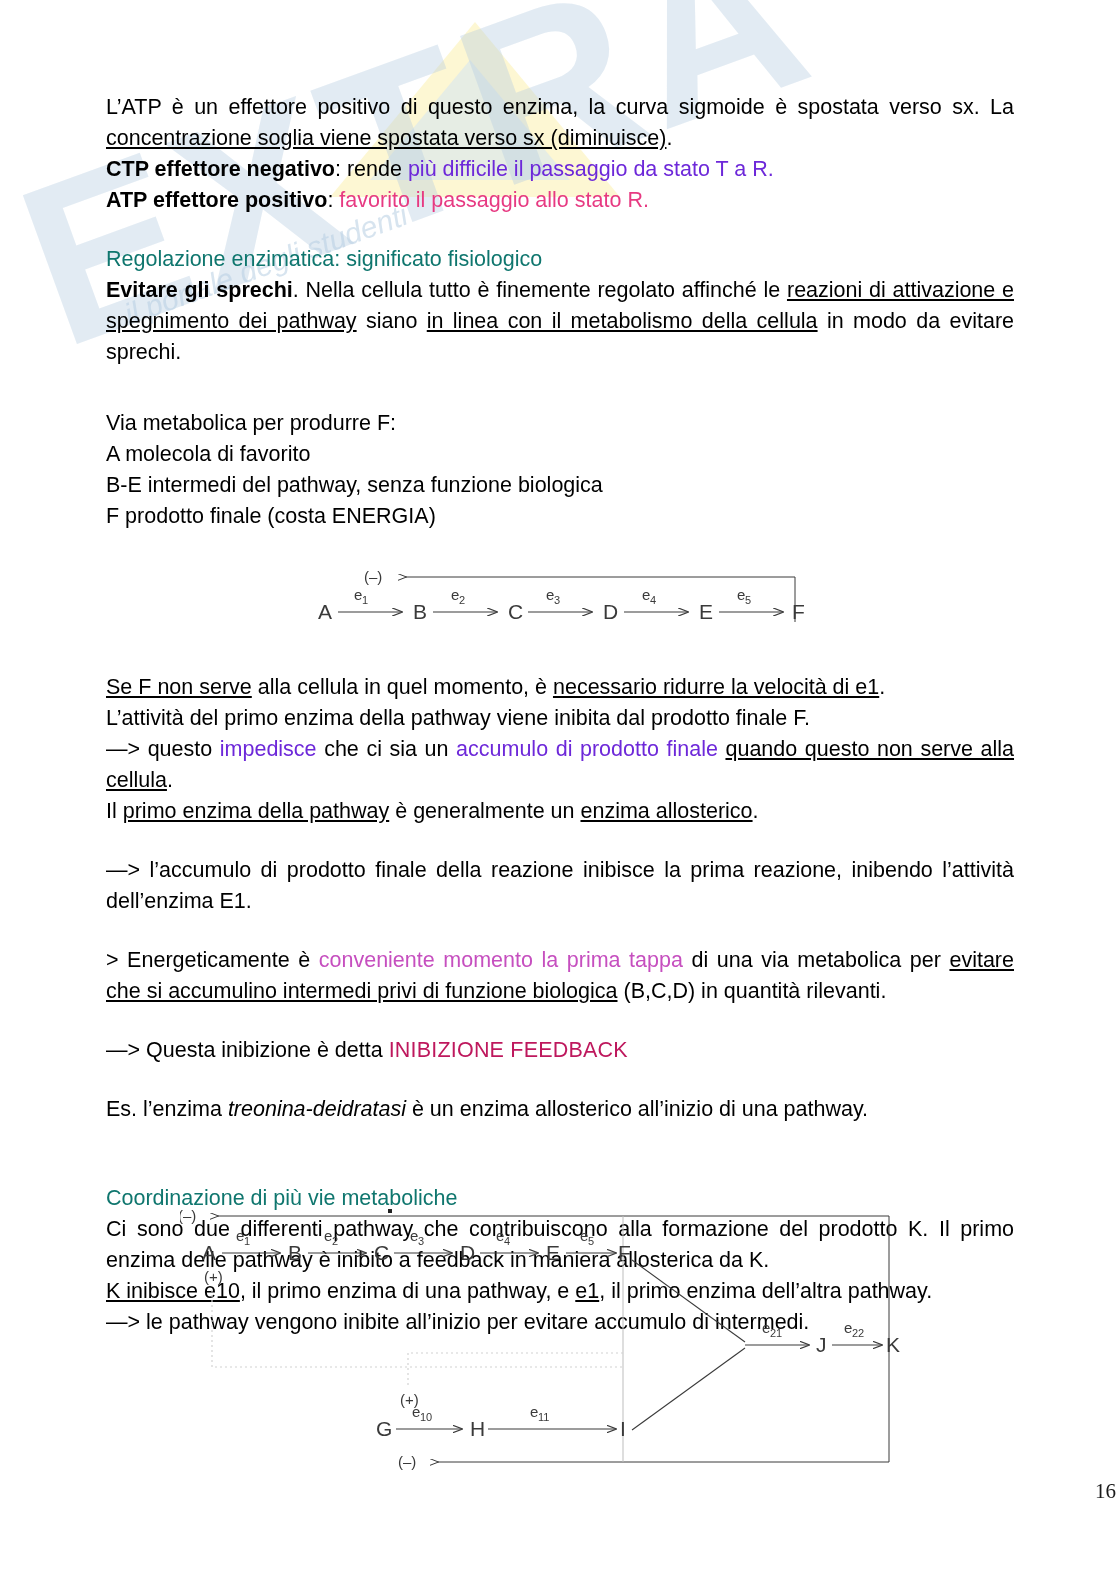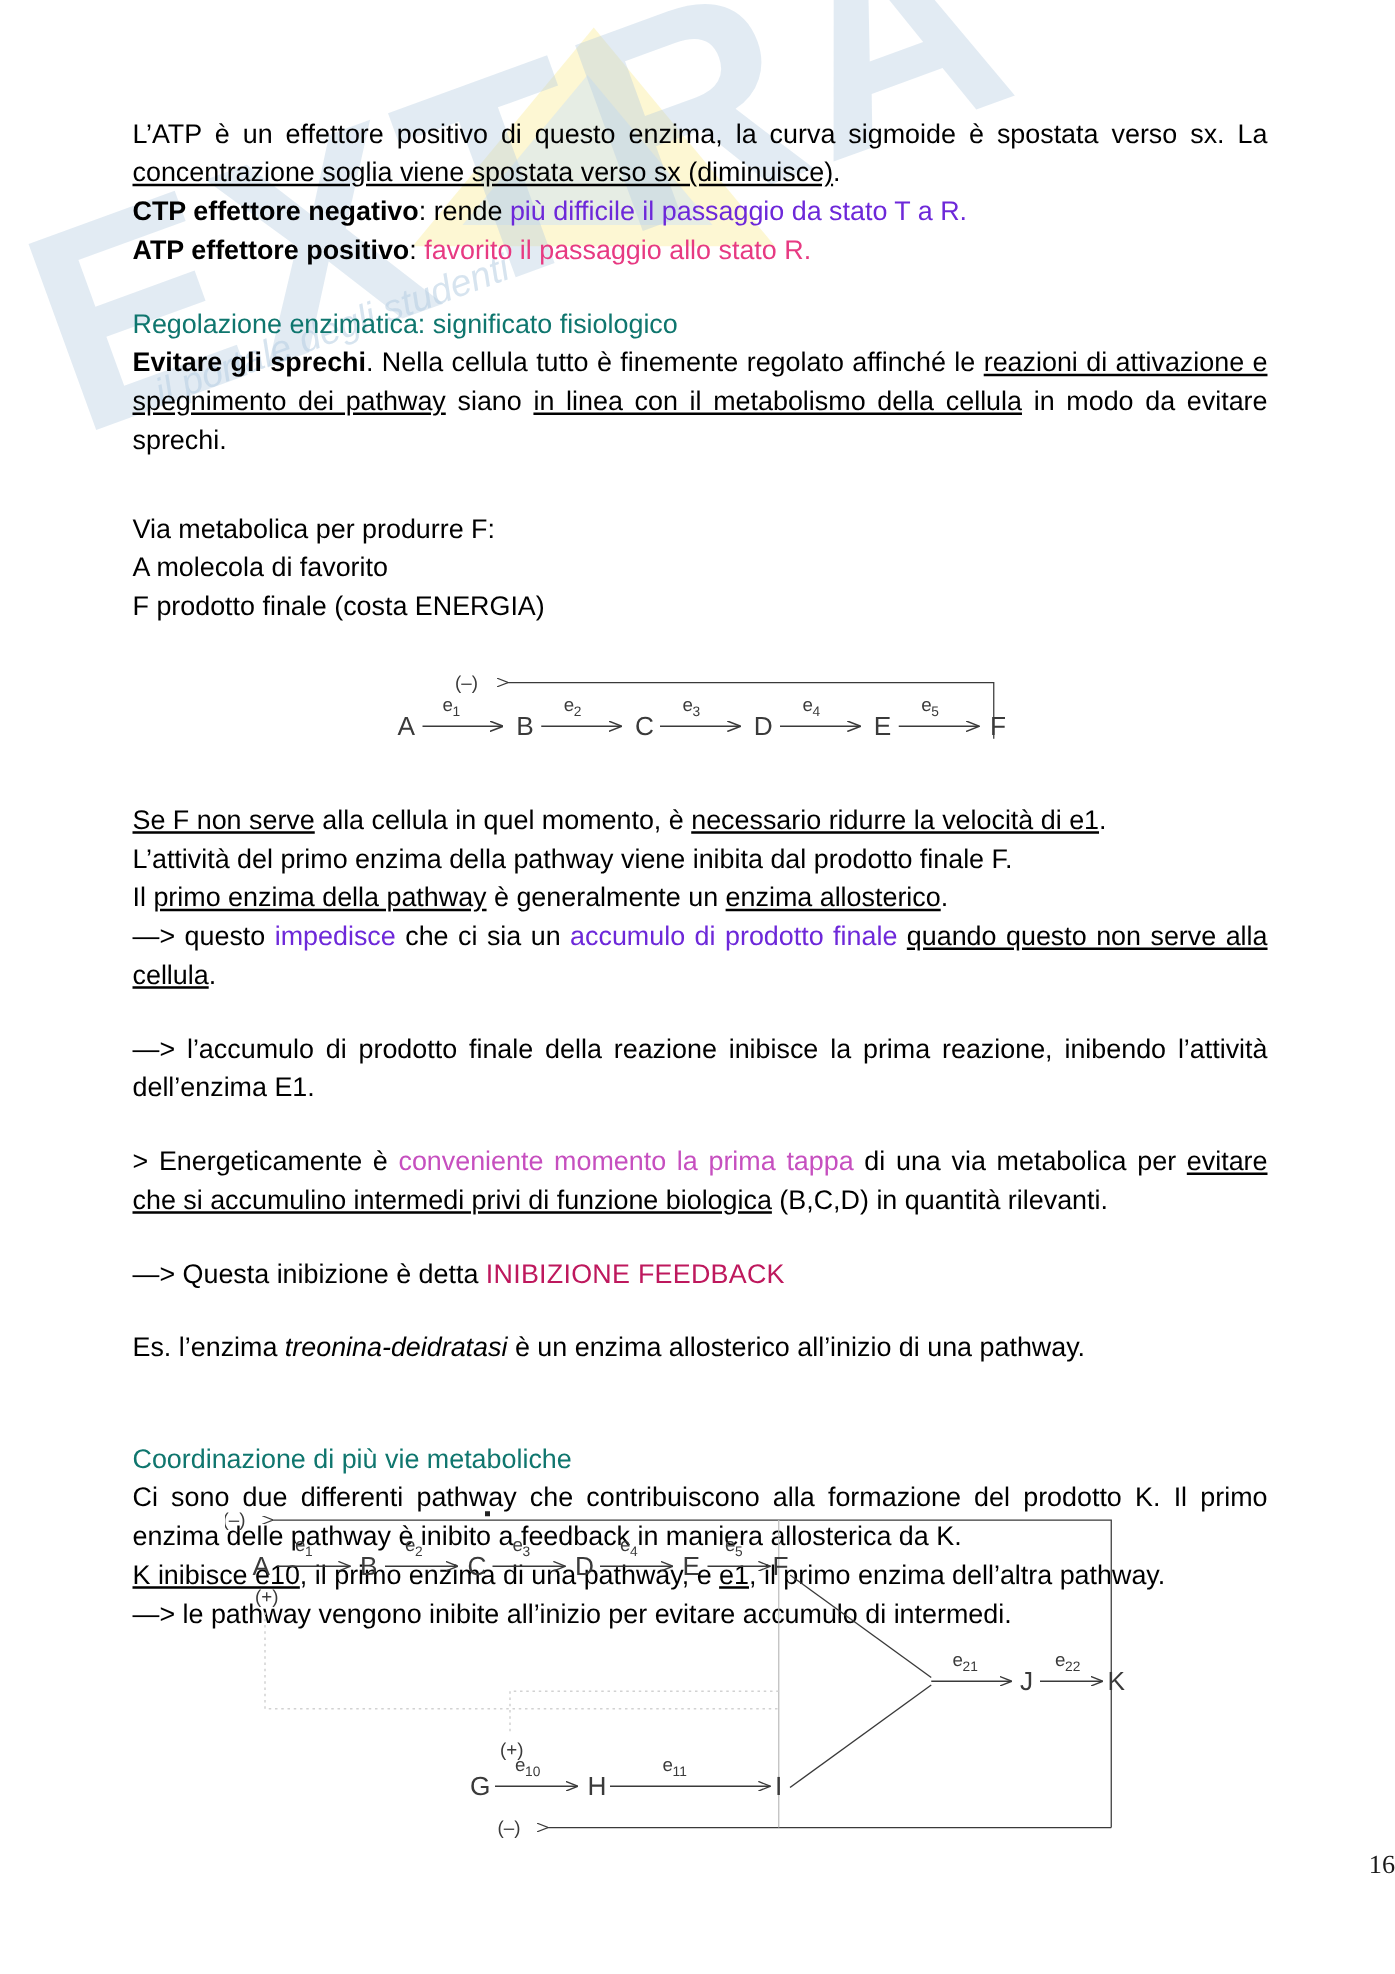--- a/index.html
+++ b/index.html
@@ -150,20 +150,21 @@
     <div class="gap-md"></div>
 
     <p class="para plain red">Regolazione enzimatica: significato fisiologico</p>
 
     <p class="para"><span class="b">Evitare gli sprechi</span><span>. Nella cellula tutto è finemente regolato affinché le </span><span class="u">reazioni di attivazione e spegnimento dei pathway</span><span> siano </span><span class="u">in linea con il metabolismo della cellula</span><span> in modo da evitare sprechi.</span></p>
 
     <div class="gap-lg"></div>
 
     <p class="para plain">Via metabolica per produrre F:</p>
     <p class="para plain">A molecola di favorito</p>
+    <p class="para plain">B-E intermedi del pathway, senza funzione biologica</p>
     <p class="para plain">F prodotto finale (costa ENERGIA)</p>
 
     <div class="diagram" style="margin-top:22px;">
       <svg width="908" height="90" viewBox="0 0 908 90">
         <defs>
           <marker id="ah1" markerWidth="9" markerHeight="7" refX="8.5" refY="3.5" orient="auto">
             <path d="M0,0 L9,3.5 L0,7" fill="none" stroke="#3a3a3a" stroke-width="1"></path>
           </marker>
           <marker id="ahl1" markerWidth="9" markerHeight="7" refX="0.5" refY="3.5" orient="auto">
             <path d="M9,0 L0,3.5 L9,7" fill="none" stroke="#3a3a3a" stroke-width="1"></path>
@@ -201,23 +202,23 @@
         <text class="dtext dnode" x="686" y="65">F</text>
       </svg>
     </div>
 
     <div class="gap-md"></div>
 
     <p class="para plain"><span class="u">Se F non serve</span><span> alla cellula in quel momento, è </span><span class="u">necessario ridurre la velocità di e1</span><span>.</span></p>
 
     <p class="para plain">L’attività del primo enzima della pathway viene inibita dal prodotto finale F.</p>
 
+    <p class="para"><span>—&gt; </span><span>questo </span><span class="blue">impedisce</span><span> che ci sia un </span><span class="blue">accumulo di prodotto finale</span><span> </span><span class="u">quando questo non serve alla cellula</span><span>.</span></p>
+
     <p class="para plain"><span>Il </span><span class="u">primo enzima della pathway</span><span> è generalmente un </span><span class="u">enzima allosterico</span><span>.</span></p>
-
-    <p class="para"><span>—&gt; </span><span>questo </span><span class="blue">impedisce</span><span> che ci sia un </span><span class="blue">accumulo di prodotto finale</span><span> </span><span class="u">quando questo non serve alla cellula</span><span>.</span></p>
 
     <div class="gap-md"></div>
 
     <p class="para">—&gt; l’accumulo di prodotto finale della reazione inibisce la prima reazione, inibendo l’attività dell’enzima E1.</p>
 
     <div class="gap-md"></div>
 
     <p class="para"><span>&gt; Energeticamente è </span><span class="magenta">conveniente momento la prima tappa</span><span> di una via metabolica per </span><span class="u">evitare che si accumulino intermedi privi di funzione biologica</span><span> (B,C,D) in quantità rilevanti.</span></p>
 
     <div class="gap-md"></div>

